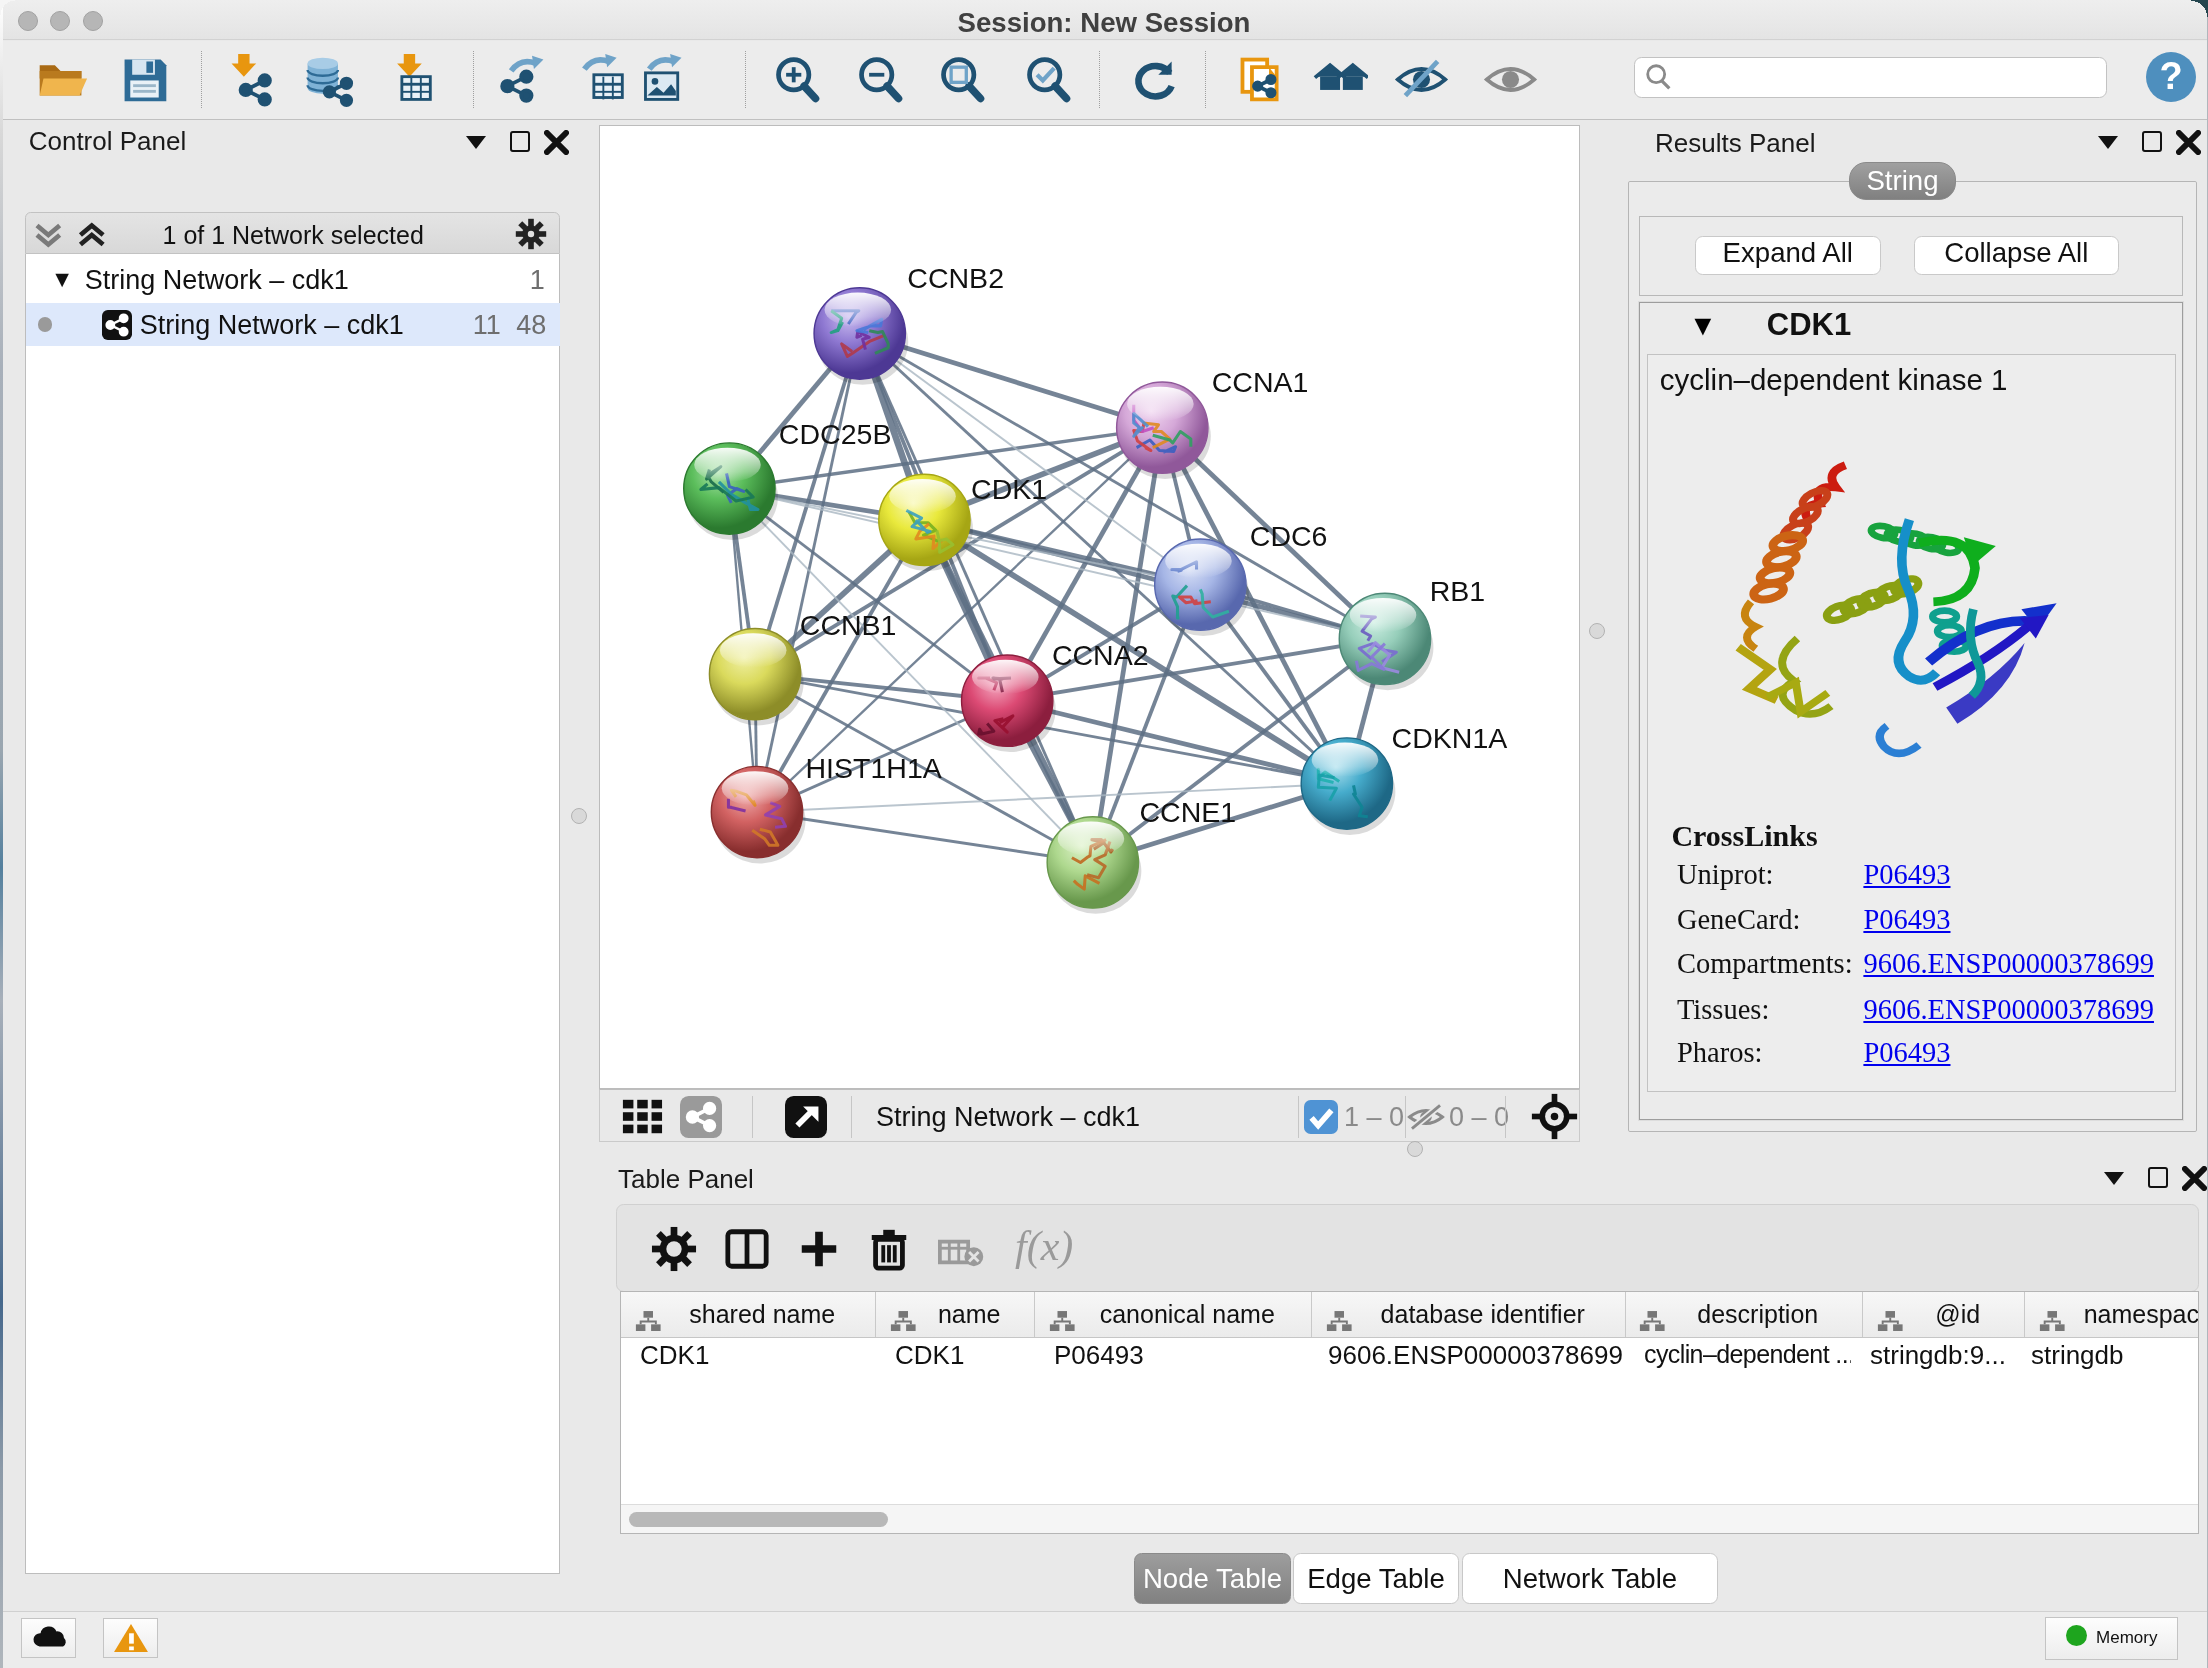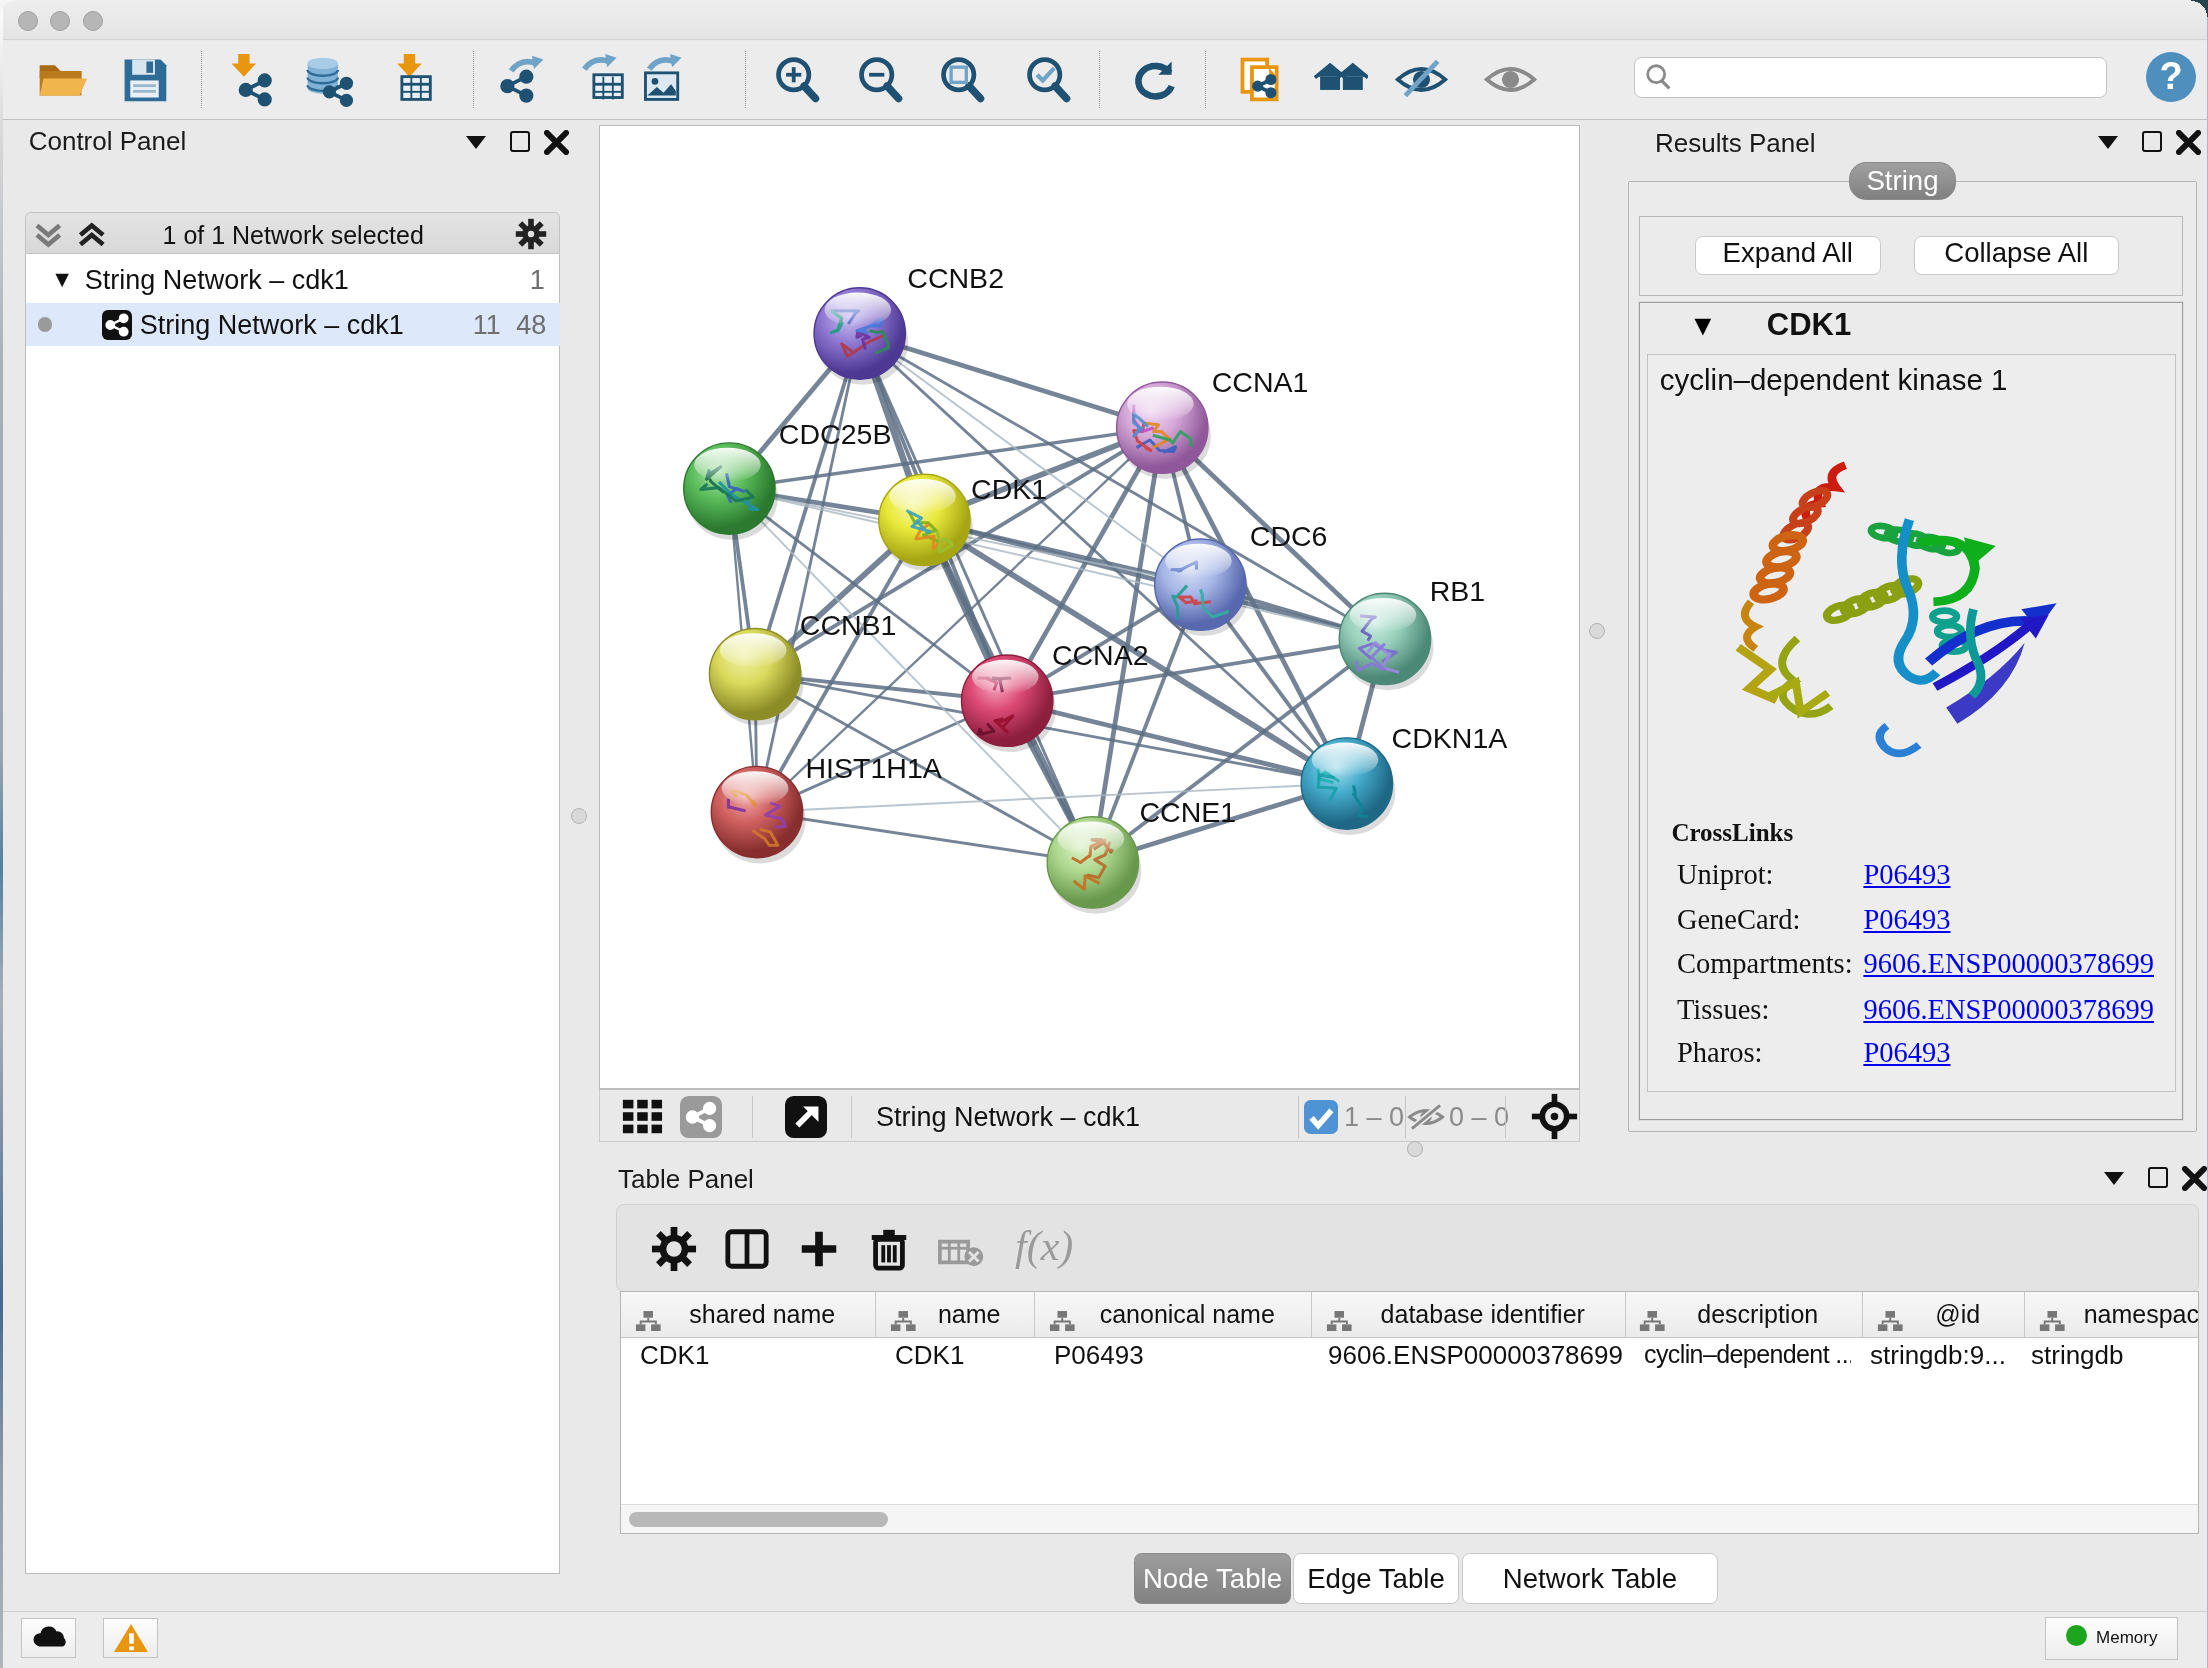--- a/index.html
+++ b/index.html
@@ -60,20 +60,21 @@
 #statusbar { left:0; top:1611px; width:2208px; height:57px; background:#ececec; border-top:1px solid #d0d0d0; }
 .sbox { position:absolute; top:5.7px; width:55px; height:40px; background:linear-gradient(#fdfdfd,#ededed); border:1.9px solid #c4c4c4; text-align:center; }
 #membtn { position:absolute; left:2045px; top:4.8px; width:133px; height:43px; background:linear-gradient(#fdfdfd,#ededed); border:1.9px solid #c4c4c4; font-size:17px; color:#111; line-height:39px; text-align:center; }
 </style>
 </head>
 <body>
 <div class="abs" id="titlebar">
   <div class="tl" style="left:18px;"></div>
   <div class="tl" style="left:50px;"></div>
   <div class="tl" style="left:83px;"></div>
+  <div id="wtitle">Session: New Session</div>
 </div>
 <div class="abs" id="toolbar">
   <div style="position:absolute;left:34px;top:11.4px;width:55px;height:55px;"><svg width="55" height="55" viewBox="0 0 58 58" style="">
         <path d="M6 14 h16 l6 6 h22 v8 H6 z" fill="#a96a14"></path>
         <path d="M6 20 h44 v26 H6 z" fill="#b97a1e"></path>
         <path d="M10 28 h46 l-8 18 H6 z" fill="#f0b54d"></path>
       </svg></div>
 <div style="position:absolute;left:117px;top:11.4px;width:55px;height:55px;"><svg width="55" height="55" viewBox="0 0 58 58" style="">
         <path d="M8 8 h38 l6 6 v38 H8 z" fill="#2e6b96"></path>
         <rect x="16" y="8" width="24" height="16" fill="#d7e5f0"></rect>
@@ -586,21 +587,21 @@
             <ellipse cx="294" cy="260" rx="15" ry="8" fill="none" stroke="#0fa08e" stroke-width="9" transform="rotate(0 294 260)"></ellipse>
             <path d="M238 88 q-18 56 -2 94 q16 40 -4 72 q-18 30 6 48 q18 12 34 -6" fill="none" stroke="#168fc9" stroke-width="12"></path>
             <path d="M250 395 q-26 22 -44 2 q-12 -16 4 -28" fill="none" stroke="#2b7fd4" stroke-width="10"></path>
             <path d="M262 282 q62 -58 124 -56" fill="none" stroke="#1330cc" stroke-width="13"></path>
             <path d="M378 210 l44 -8 -24 36 z" fill="#1330cc"></path>
             <path d="M270 316 q70 -40 116 -82" fill="none" stroke="#2217c4" stroke-width="12"></path>
             <path d="M376 222 l36 -4 -16 32 z" fill="#2217c4"></path>
             <path d="M284 344 q62 -40 98 -88 q-16 66 -84 110 z" fill="#1a1abc" opacity="0.85"></path>
             <path d="M318 210 q-10 40 6 74 q10 26 -8 44" fill="none" stroke="#0f9898" stroke-width="11"></path>
           </svg>
-        <div class="xrow serif" style="left:23px;top:464px;font-weight:bold;font-size:25px;">CrossLinks</div>
+        <div class="xrow serif" style="left:23px;top:464px;font-weight:bold;font-size:30px;">CrossLinks</div>
         <div class="xrow serif" style="left:28.5px;top:504px;">Uniprot:</div>
           <div class="xrow serif xlink" style="left:215px;top:504px;">P06493</div>
         <div class="xrow serif" style="left:28.5px;top:549px;">GeneCard:</div>
           <div class="xrow serif xlink" style="left:215px;top:549px;">P06493</div>
         <div class="xrow serif" style="left:28.5px;top:593px;">Compartments:</div>
           <div class="xrow serif xlink" style="left:215px;top:593px;">9606.ENSP00000378699</div>
         <div class="xrow serif" style="left:28.5px;top:639px;">Tissues:</div>
           <div class="xrow serif xlink" style="left:215px;top:639px;">9606.ENSP00000378699</div>
         <div class="xrow serif" style="left:28.5px;top:682px;">Pharos:</div>
           <div class="xrow serif xlink" style="left:215px;top:682px;">P06493</div>

